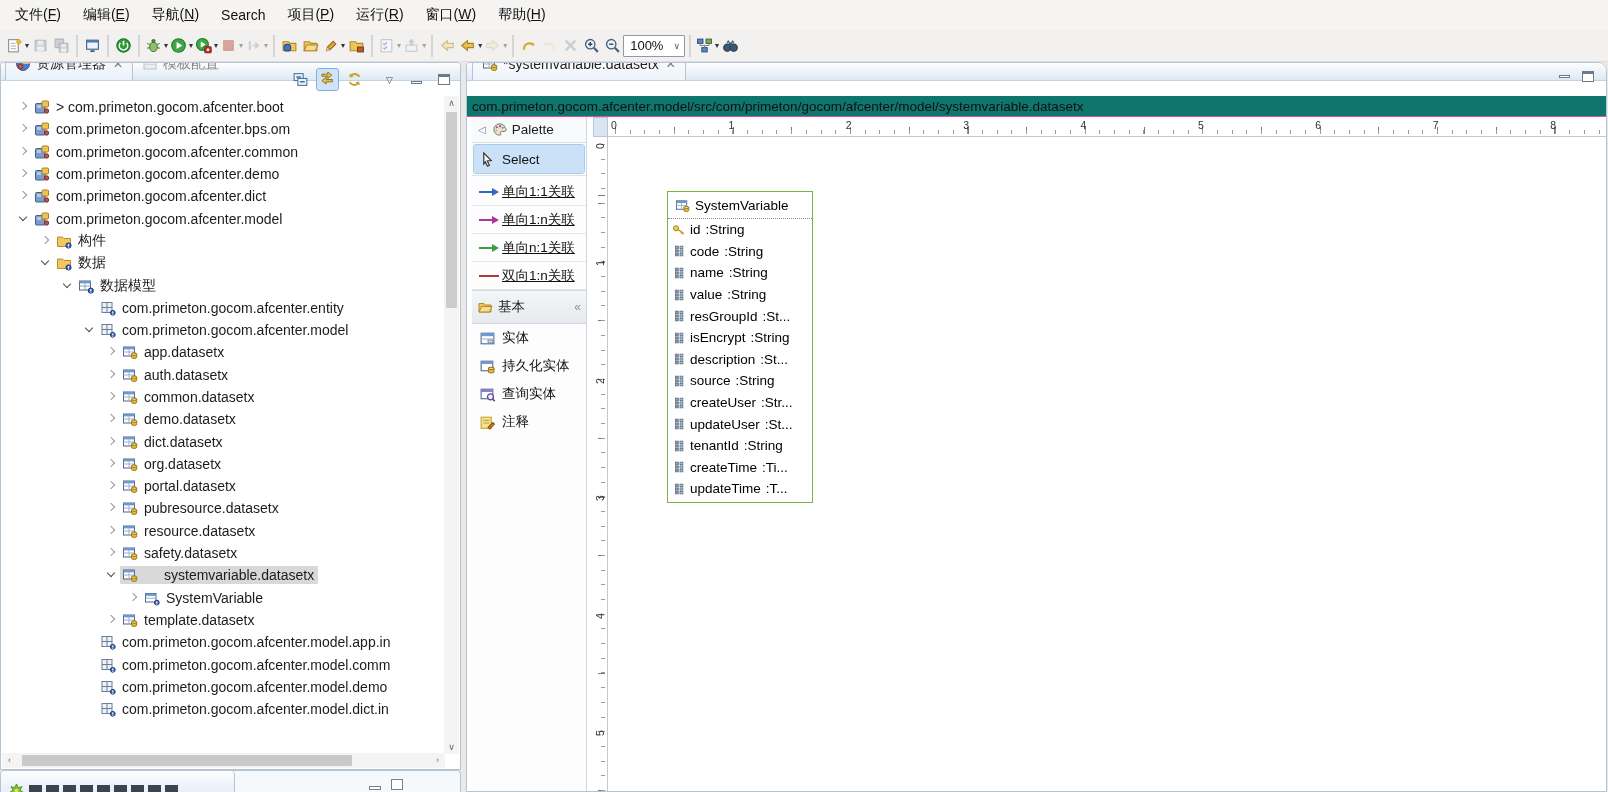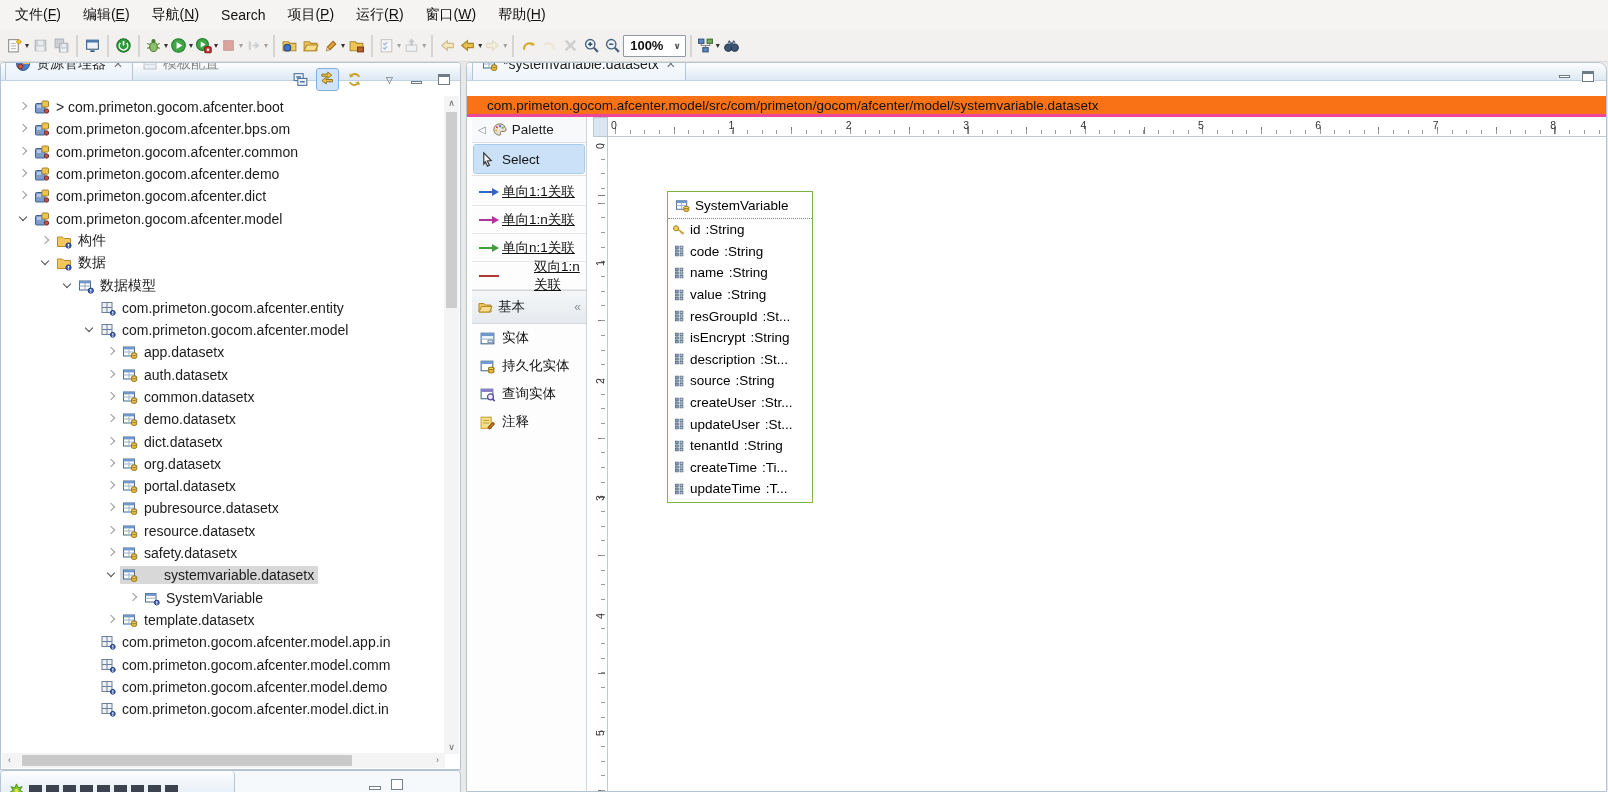--- a/index.html
+++ b/index.html
@@ -12,21 +12,21 @@
   .mi u { text-decoration:underline; }
 
   
   .toolbar { position:absolute; left:0; top:30px; width:1608px; height:32px; background:#f2f1f0; border-bottom:1px solid #e0dedd; display:flex; align-items:center; padding-left:5px; }
   .tbtn { height:24px; min-width:21px; display:flex; align-items:center; justify-content:center; padding:0 1px; border-radius:3px; }
   .tbtn .ic { width:17px; height:17px; flex:none; }
   .tbtn .caret { display:none; font-size:8px; color:#333; margin-left:2px; }
   .tbtn[data-caret="true"] .caret { display:inline; }
   .tbtn[data-dis="true"] { opacity:.42; }
   .tbtn[data-kind="sep"] { width:1px; min-width:1px; height:22px; background:#d7d5d3; margin:0 4px; border-radius:0; }
-  .cval { display:none;font-weight:bold; }
+  .cval { display:none; }
   .tbtn[data-kind="combo"] { border:1px solid #8f9aa5; background:#fff; height:22px; padding:0 4px 0 6px; border-radius:1px; }
   .tbtn[data-kind="combo"] .cval { display:flex; align-items:center; font-size:13px; color:#111; }
   .tbtn[data-kind="combo"] .cdrop { font-size:9px; color:#555; margin-left:10px; }
 
   
   .part { position:absolute; background:#fff; border:1px solid #b4c4d5; border-radius:4px 4px 0 0; overflow:hidden; }
   .tabstrip { position:absolute; left:0; top:0; right:0; height:18px; background:linear-gradient(#fdfdfe,#dde9f4); border-bottom:1px solid #c3d2e1; display:flex; align-items:flex-end; }
   .vtab { height:33px; display:flex; align-items:center; padding:0 9px; font-size:14px; border-radius:4px 4px 0 0; }
   .vtab.active { background:linear-gradient(#ffffff,#e9f1fa); border:1px solid #b4c4d5; border-bottom:none; color:#1a1a1a; }
   .vtab.inactive { color:#868686;font-family:Liberation Mono, monospace; }
@@ -70,37 +70,37 @@
   .btxt { width:150px; height:14px; background:repeating-linear-gradient(90deg,#3c4450 0 13px,transparent 13px 17px); margin-top:4px; }
   .bwin { position:absolute; top:8px; display:flex; gap:10px; }
   .bw { width:12px; height:11px; border:1px solid #75818d; background:#fff; }
   .bw.min { height:4px; margin-top:7px; }
 
   
   #editor { left:466px; top:62px; width:1141px; height:730px; border-radius:4px 9px 0 0; }
   .etab { height:33px; display:flex; align-items:center; padding:0 9px; margin-left:5px; font-size:14px; background:linear-gradient(#ffffff,#eef4fb); border:1px solid #b4c4d5; border-bottom:none; border-radius:4px 4px 0 0; color:#222; }
   .etab .ic { width:16px; height:16px; margin-right:5px; }
   .winbtns { position:absolute; right:12px; top:8px; display:flex; gap:12px; align-items:flex-start; }
-  .breadcrumb { position:absolute; left:0; top:33px; right:0; height:21px; background:#f97316; border-bottom:3px solid #ec4899; font-size:13.5px; color:#101010; display:flex; align-items:center; padding-left:20px; white-space:nowrap; overflow:hidden; }
+  .breadcrumb { position:absolute; left:0; top:33px; right:0; height:21px; background:#0f766e; border-bottom:1px solid #ec4899; font-size:13.5px; color:#101010; display:flex; align-items:center; padding-left:5px; white-space:nowrap; overflow:hidden; }
 
   
   .palette { position:absolute; left:5px; top:54px; bottom:0; width:115px; background:#fdfdfe; border-right:1px solid #ccd6e0; font-size:13.5px; }
   .phead { height:26px; display:flex; align-items:center; border-bottom:1px solid #d7dee6; background:#f7f9fb; padding:0 4px; }
   .phead .tri { color:#7a8692; font-size:10px; margin:0 6px 0 2px; }
   .phead .ic { width:15px; height:15px; margin-right:5px; }
   .prow { height:28px; display:flex; align-items:center; padding-left:7px; color:#111; }
   .prow .ic { width:17px; height:17px; margin-right:6px; flex:none; }
   .prow.selected { background:#cbe1f7; outline:1px solid #a8cbea; margin:2px 2px 0 2px; padding-left:5px; border-radius:2px; }
   .psep { border-top:1px solid #e2e2e2; margin:2px 0; }
   .rel { height:28px; display:flex; align-items:center; padding-left:6px; border-bottom:1px solid #e8e8e8; }
   .rel .arrwrap { width:20px; margin-right:4px; flex:none; position:relative; height:10px; }
   .arr { position:absolute; left:1px; top:4px; width:15px; height:2px; background:currentColor; }
   .arr::after { content:""; position:absolute; right:-5px; top:-3px; border-left:7px solid currentColor; border-top:4px solid transparent; border-bottom:4px solid transparent; }
   .rel[data-color="blue"] { color:#3465c8; } .rel[data-color="magenta"] { color:#b0349e; }
-  .rel[data-color="green"] { color:#3f9e3f; } .rel[data-color="red"] { color:#b03a3a;gap:32px; }
+  .rel[data-color="green"] { color:#3f9e3f; } .rel[data-color="red"] { color:#b03a3a; }
   .rel[data-line="true"] .arr::after { display:none; }
   .rel[data-line="true"] .arr { width:20px; }
   .rel .lbl { color:#111;text-decoration:underline; }
   .pgroup { height:25px; display:flex; align-items:center; background:linear-gradient(#f4f6f8,#e6eaee); border-top:1px solid #d2d8de; border-bottom:1px solid #d2d8de; padding:16px 5px; }
   .pgroup .ic { width:16px; height:16px; margin-right:5px; }
   .pgroup .pin { margin-left:auto; color:#8a939c; font-size:12px; }
 
   
   .corner { position:absolute; left:126px; top:54px; width:15px; height:20px; background:#d9e5f1; border:1px solid #b9c6d3; }
   .hruler { position:absolute; left:141px; top:54px; right:0; height:20px; background:#fff; border-bottom:1px solid #c2c9d0; display:flex; overflow:hidden;

